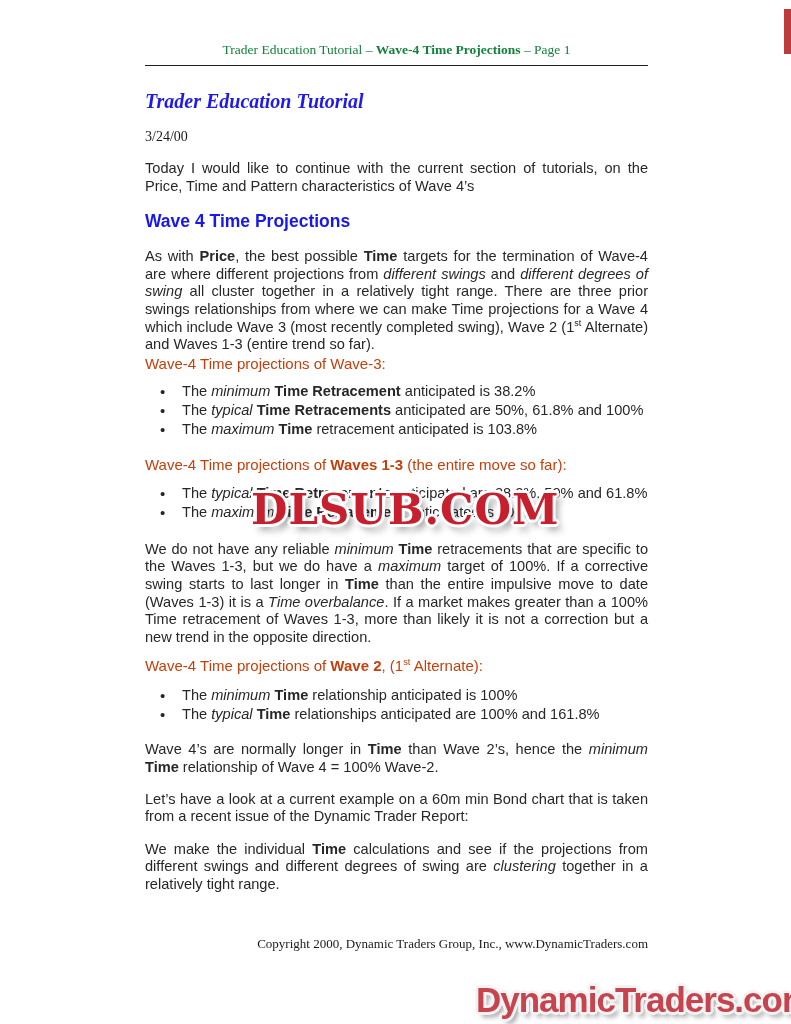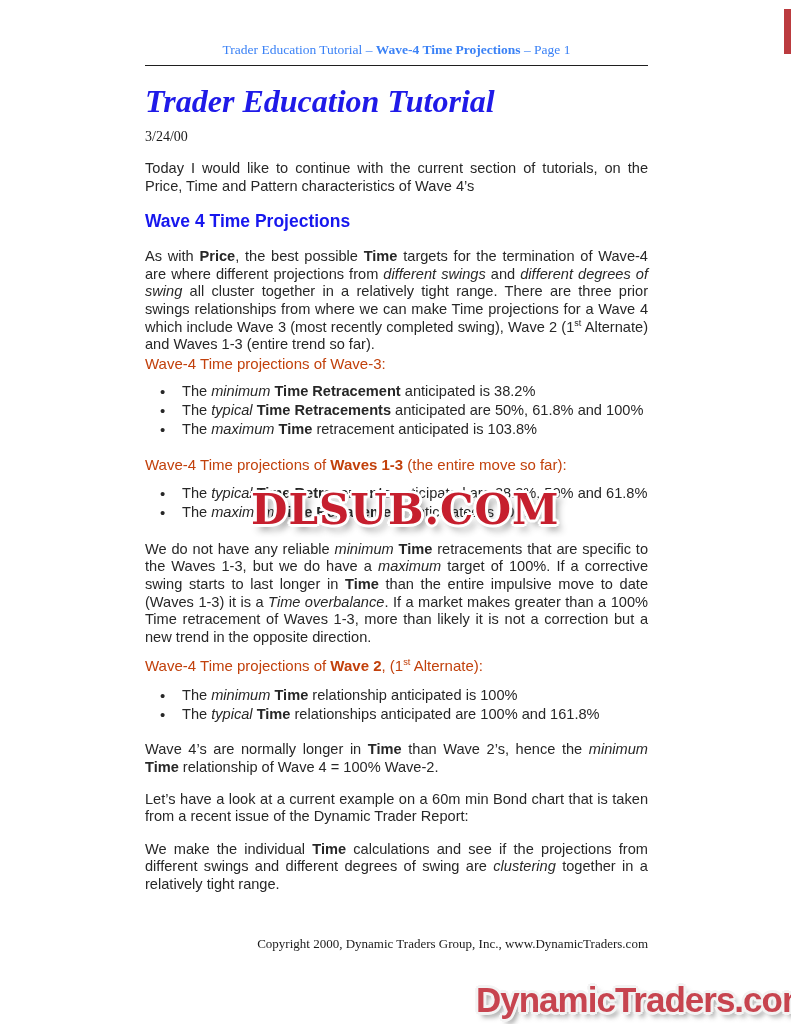--- a/index.html
+++ b/index.html
@@ -13,27 +13,27 @@
     font-family:"Liberation Sans",sans-serif;font-weight:bold;font-size:42px;letter-spacing:-2px;
     background:linear-gradient(180deg,#39393d 18%,#47403f 52%,#8a5b55 88%,#96655d 100%);
     -webkit-background-clip:text;background-clip:text;color:transparent;-webkit-text-fill-color:transparent;
     text-align:right;
   }
   .corner-bar{position:absolute;top:9px;right:0;width:7px;height:45px;background:#bb3b3f;}
   
   .content{position:absolute;left:145px;top:0;width:503px;padding-top:42px;}
   .page-header{
     margin:0;text-align:center;font-family:"Liberation Serif",serif;font-size:13.5px;
-    line-height:16px;color:#3b82f6;
+    line-height:16px;color:#15803d;
   }
   .page-header b{font-weight:bold;}
   .header-rule{margin:7px 0 0 0;border:0;border-top:1.5px solid #1f1f1f;height:0;}
   .doc-title{
     margin:17px 0 0 0;font-family:"Liberation Serif",serif;font-style:italic;font-weight:bold;
-    font-size:32px;line-height:36px;color:#1f1ae8;
+    font-size:20px;line-height:36px;color:#1f1ae8;
   }
   .doc-date{margin:10px 0 0 0;font-family:"Liberation Serif",serif;font-size:14px;line-height:16px;color:#1a1a1a;}
   p{margin:0;font-size:14.6px;line-height:17.6px;text-align:justify;color:#272727;}
   p.mt-intro{margin-top:15px;}
   .h-main{margin:16px 0 0 0;font-size:17.5px;line-height:20px;font-weight:bold;color:#1717ee;}
   p.mt-p2{margin-top:17px;}
   .h-sub{margin:0;font-size:15px;line-height:18px;font-weight:normal;color:#c2410c;}
   .h-sub .b{font-weight:bold;}
   .mt-sub1{margin-top:1px;}
   .mt-sub2{margin-top:17px;}

